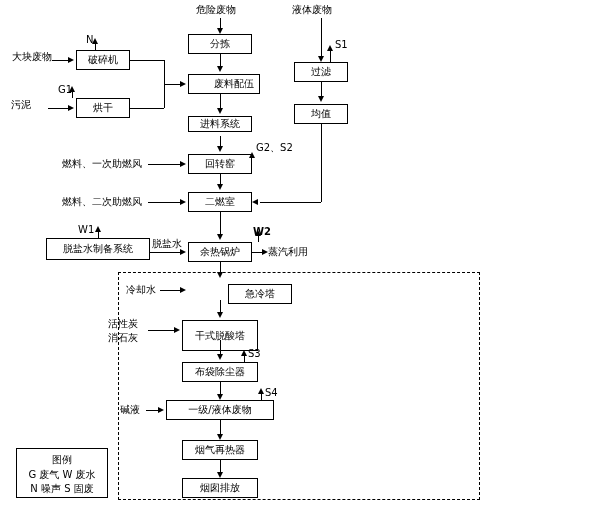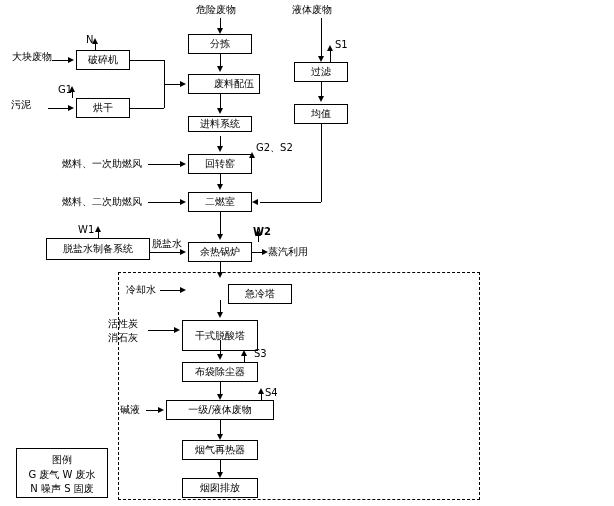--- a/index.html
+++ b/index.html
@@ -122,21 +122,21 @@
   <div class="box" style="left:166px; top:400px; width:108px; height:20px;">一级/液体废物</div>
   <div class="box" style="left:182px; top:440px; width:76px; height:20px;">烟气再热器</div>
   <div class="box" style="left:182px; top:478px; width:76px; height:20px;">烟囱排放</div>
 
   <div class="lbl" style="left:86px; top:34px;">N</div>
   <div class="lbl" style="left:58px; top:84px;">G1</div>
   <div class="lbl" style="left:335px; top:39px;">S1</div>
   <div class="lbl" style="left:256px; top:142px;">G2、S2</div>
   <div class="lbl" style="left:78px; top:224px;">W1</div>
   <div class="lbl" style="left:253px; top:226px;font-weight:bold;">W2</div>
-  <div class="lbl" style="left:248px; top:348px;margin-left:6px;">S3</div>
+  <div class="lbl" style="left:248px; top:348px;">S3</div>
   <div class="lbl" style="left:265px; top:387px;">S4</div>
 
   <div class="lbl" style="left:62px; top:158px;">燃料、一次助燃风</div>
   <div class="lbl" style="left:62px; top:196px;">燃料、二次助燃风</div>
   <div class="lbl" style="left:152px; top:238px;">脱盐水</div>
   <div class="lbl" style="left:268px; top:246px;">蒸汽利用</div>
   <div class="lbl" style="left:126px; top:284px;">冷却水</div>
   <div class="lbl" style="left:108px; top:318px;">活性炭</div>
   <div class="lbl" style="left:108px; top:332px;">消石灰</div>
   <div class="lbl" style="left:120px; top:404px;">碱液</div>

